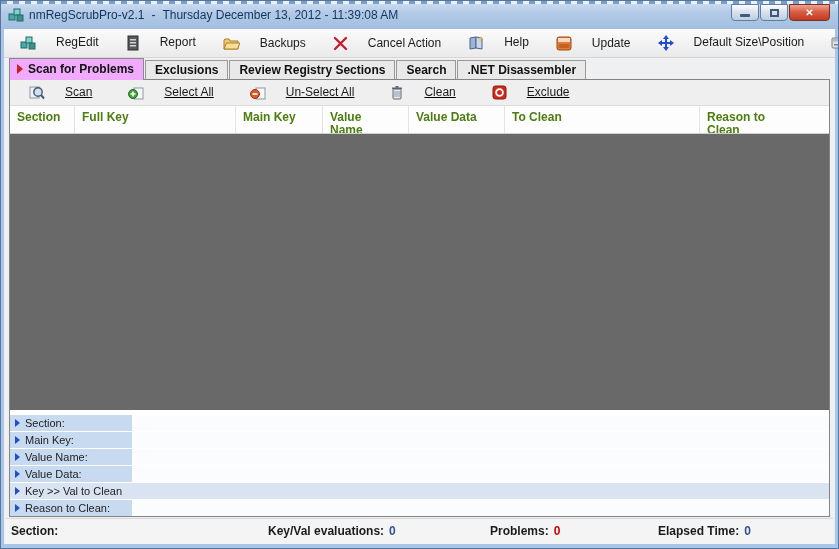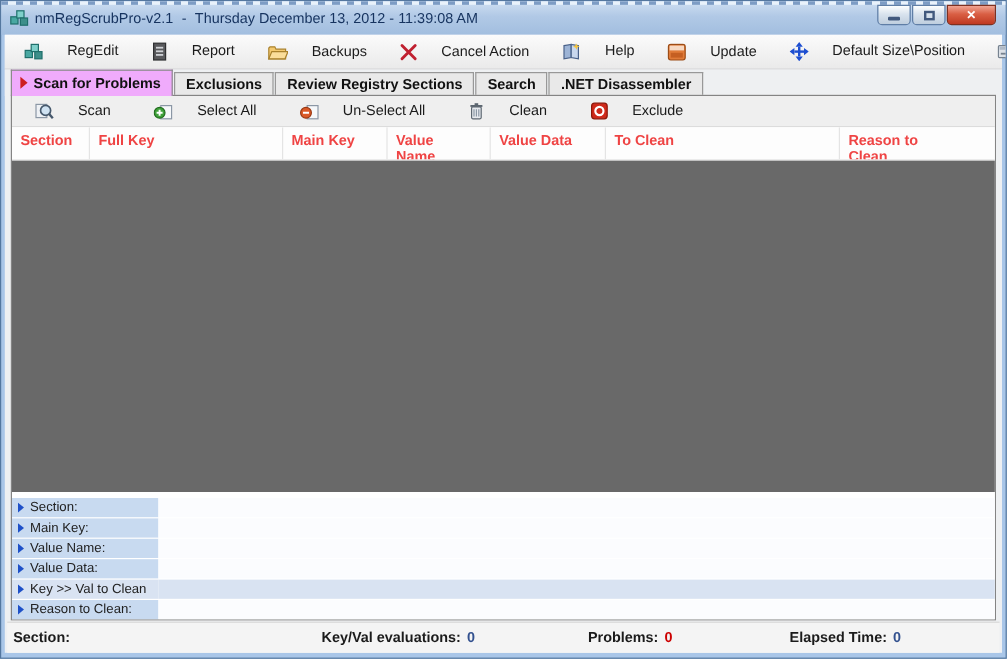--- a/index.html
+++ b/index.html
@@ -74,30 +74,30 @@
     border-top:5px solid transparent; border-bottom:5px solid transparent;
     margin-right:5px;
   }
   
   .panel {
     flex:1 1 auto; margin:0 5px; border:1px solid #848484; margin-top:-1px;
     background:#fff; display:flex; flex-direction:column; position:relative; z-index:1;
   }
   .actionbar {
     height:26px; flex:0 0 auto; background:#efefef; border-bottom:1px solid #dcdcdc;
-    display:flex; align-items:center; padding-left:12px;
+    display:flex; align-items:center; padding-left:12px;text-decoration:underline;
   }
   .actionbar .tool-item + .tool-item { margin-left:22px; }
   
   .grid-header {
     height:28px; flex:0 0 auto; background:#fdfdfd; overflow:hidden;
     display:flex; border-bottom:1px solid #cfcfcf;
   }
   .gh-cell {
-    font-size:12px; font-weight:bold; color:#ef4444;
+    font-size:12px; font-weight:bold; color:#4d7c0f;
     padding:5px 0 0 7px; border-right:1px solid #e4e4e4;
     line-height:13px; overflow:hidden; flex:0 0 auto;
   }
   .gh-cell span { display:block; }
   .c1{width:65px}.c2{width:161px}.c3{width:87px}.c4{width:86px}.c5{width:96px}.c6{width:195px}
   .c7{flex:1 1 auto; border-right:none}
   .c4 span{max-width:46px}.c7 span{max-width:70px}
   
   .grid-body { flex:1 1 auto; background:#696969; }
   

